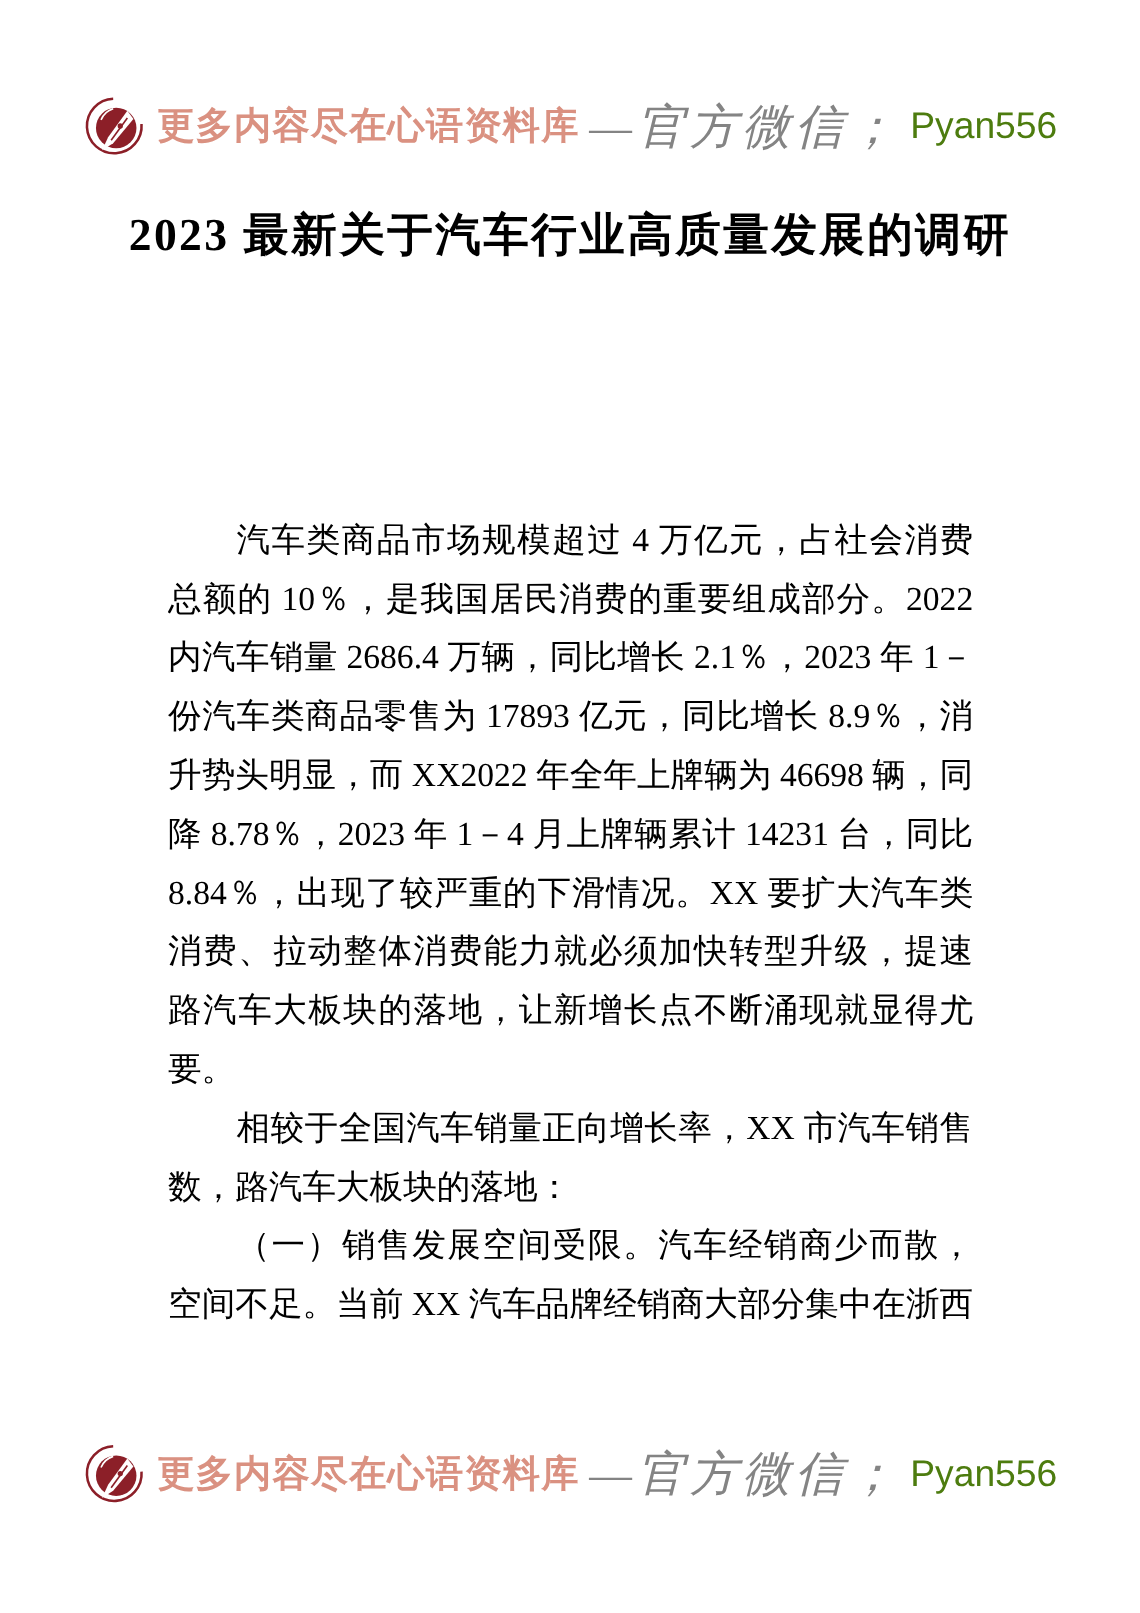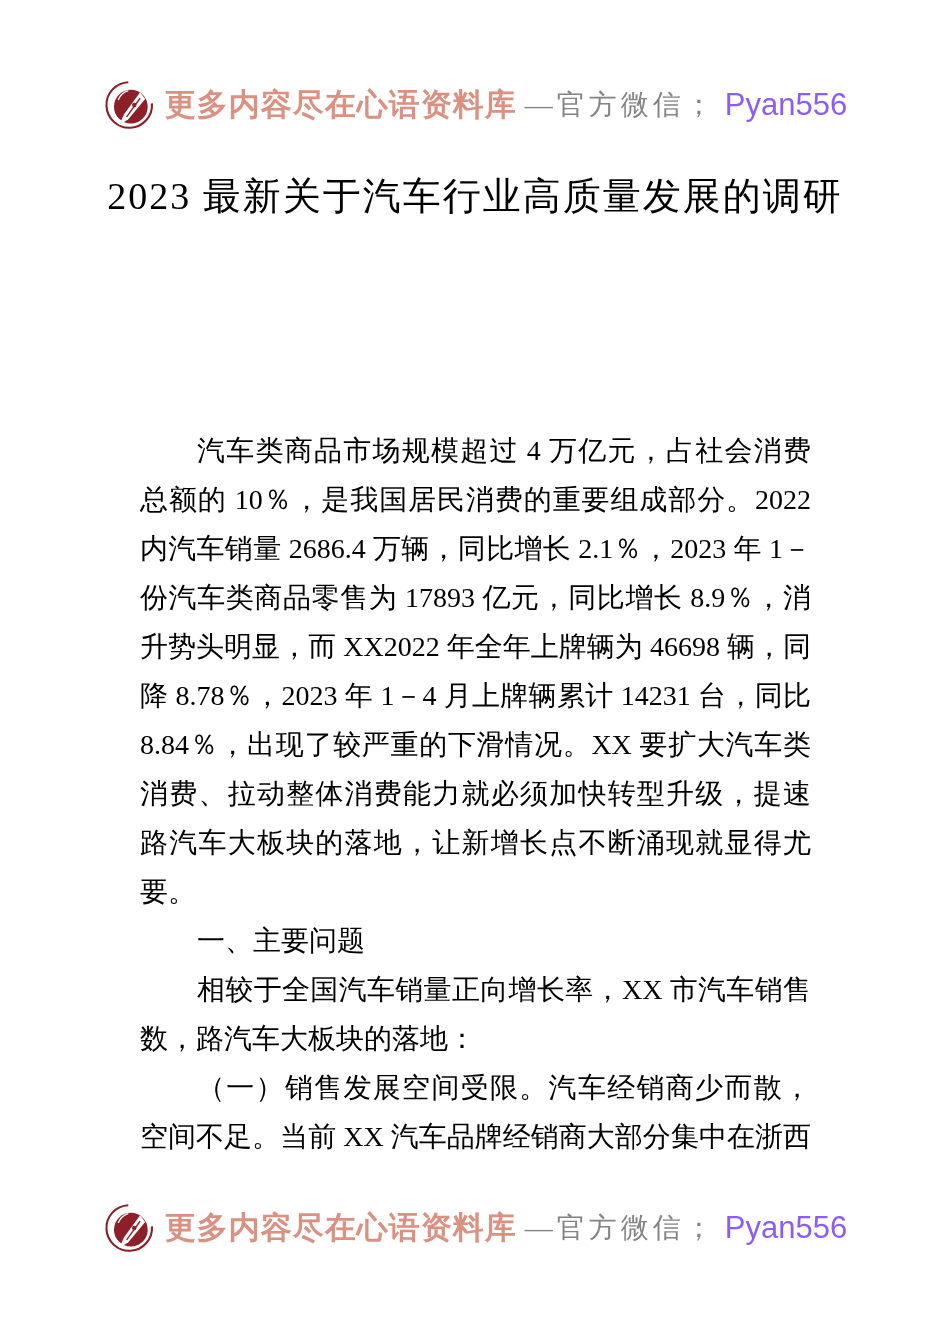--- a/index.html
+++ b/index.html
@@ -27,39 +27,40 @@
   .wm-header { top: 74px;  height: 62px; }
   .wm-footer { top: 1197px; height: 62px; }
   .wm-logo { width: 54px; height: 54px; flex: 0 0 auto; display: inline-block; }
   .wm-brand {
     font-size: 31px;
     color: #DA9181;
     letter-spacing: 1px;
     font-weight: bold;
   }
   .wm-label {
-    font-size: 28px;
+    font-size: 40px;
     color: #848484;
+    font-style: italic;
     letter-spacing: 4px;
   }
   .wm-id {
     font-size: 31px;
-    color: #8b5cf6;
+    color: #4d7c0f;
     font-family: "Liberation Sans", "DejaVu Sans", sans-serif;
   }
   
   .doc-title {
     position: absolute;
     top: 134px;
     left: 0;
     width: 100%;
     margin: 0;
     text-align: center;
     font-size: 38px;
-    font-weight: normal;
+    font-weight: bold;
     letter-spacing: 2px;
     color: #000000;
   }
   .title-line { height: 125px; line-height: 125px; white-space: nowrap; }
   
   .doc-body {
     position: absolute;
     top: 426px;
     left: 140px;
     width: 671px;
@@ -108,21 +109,20 @@
     <div class="bl fill indent">汽车类商品市场规模超过 4 万亿元，占社会消费品零售</div>
     <div class="bl fill">总额的 10％，是我国居民消费的重要组成部分。2022 年国</div>
     <div class="bl fill">内汽车销量 2686.4 万辆，同比增长 2.1％，2023 年 1－5 月</div>
     <div class="bl fill">份汽车类商品零售为 17893 亿元，同比增长 8.9％，消费回</div>
     <div class="bl fill">升势头明显，而 XX2022 年全年上牌辆为 46698 辆，同比下</div>
     <div class="bl fill">降 8.78％，2023 年 1－4 月上牌辆累计 14231 台，同比下降</div>
     <div class="bl fill">8.84％，出现了较严重的下滑情况。XX 要扩大汽车类商品</div>
     <div class="bl fill">消费、拉动整体消费能力就必须加快转型升级，提速 XX 东</div>
     <div class="bl fill">路汽车大板块的落地，让新增长点不断涌现就显得尤其重</div>
     <div class="bl">要。</div>
-    <div class="bl indent">一、主要问题</div>
     <div class="bl fill indent">相较于全国汽车销量正向增长率，XX 市汽车销售为负</div>
     <div class="bl">数，路汽车大板块的落地：</div>
     <div class="bl fill indent">（一）销售发展空间受限。汽车经销商少而散，发展</div>
     <div class="bl fill">空间不足。当前 XX 汽车品牌经销商大部分集中在浙西大道</div>
   </div>
 
   <div class="watermark wm-footer">
     <span class="wm-logo">
       <svg width="54" height="54" viewBox="0 0 64 64">
         <path d="M30 5 A 27 27 0 1 0 58 30" fill="none" stroke="#8C1F28" stroke-width="2.5"></path>

